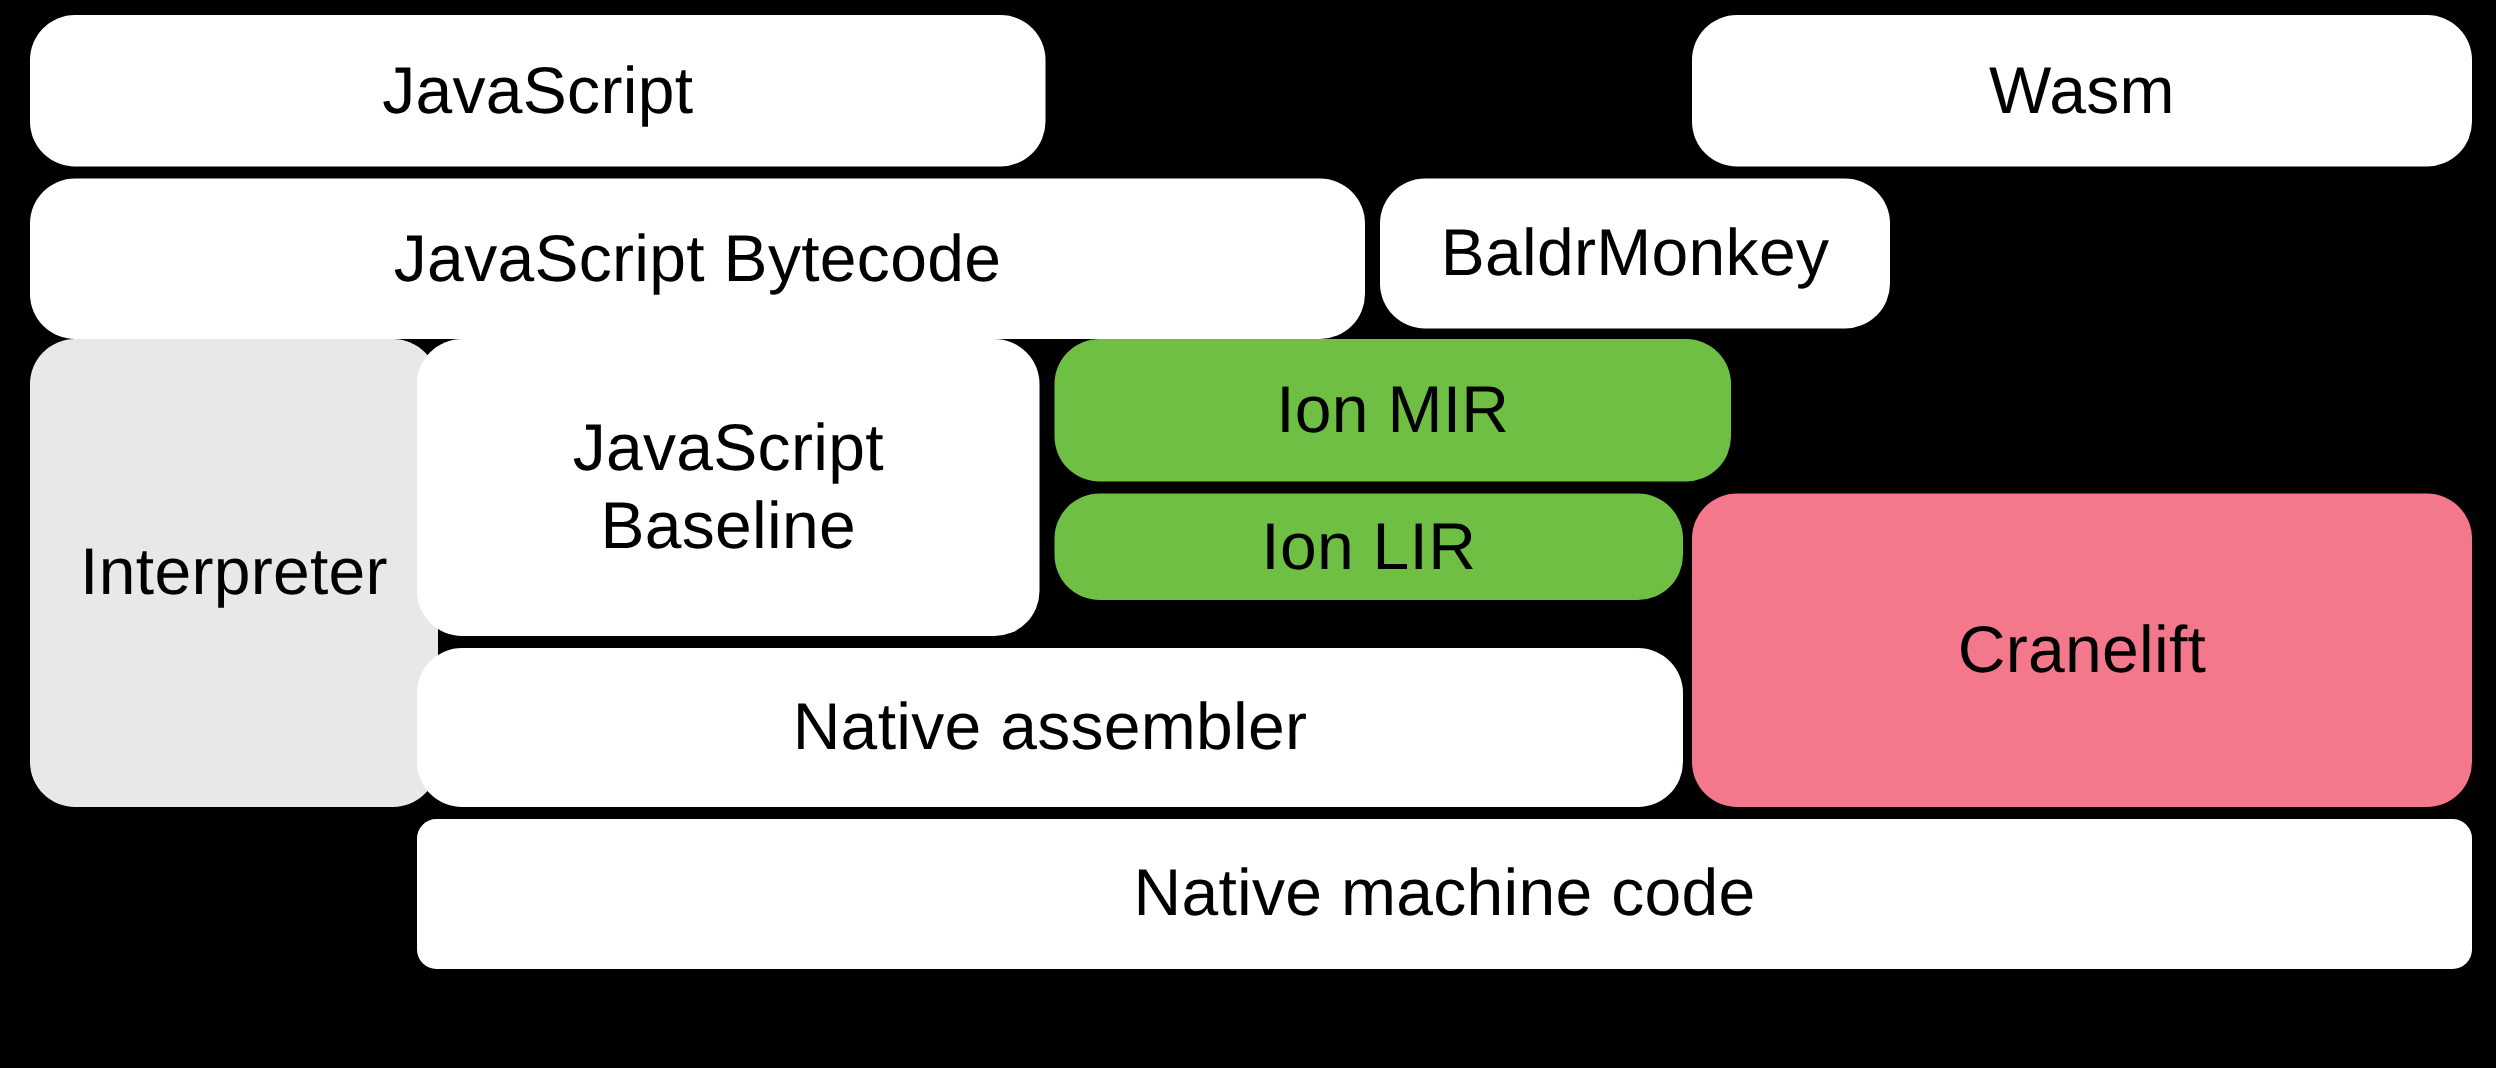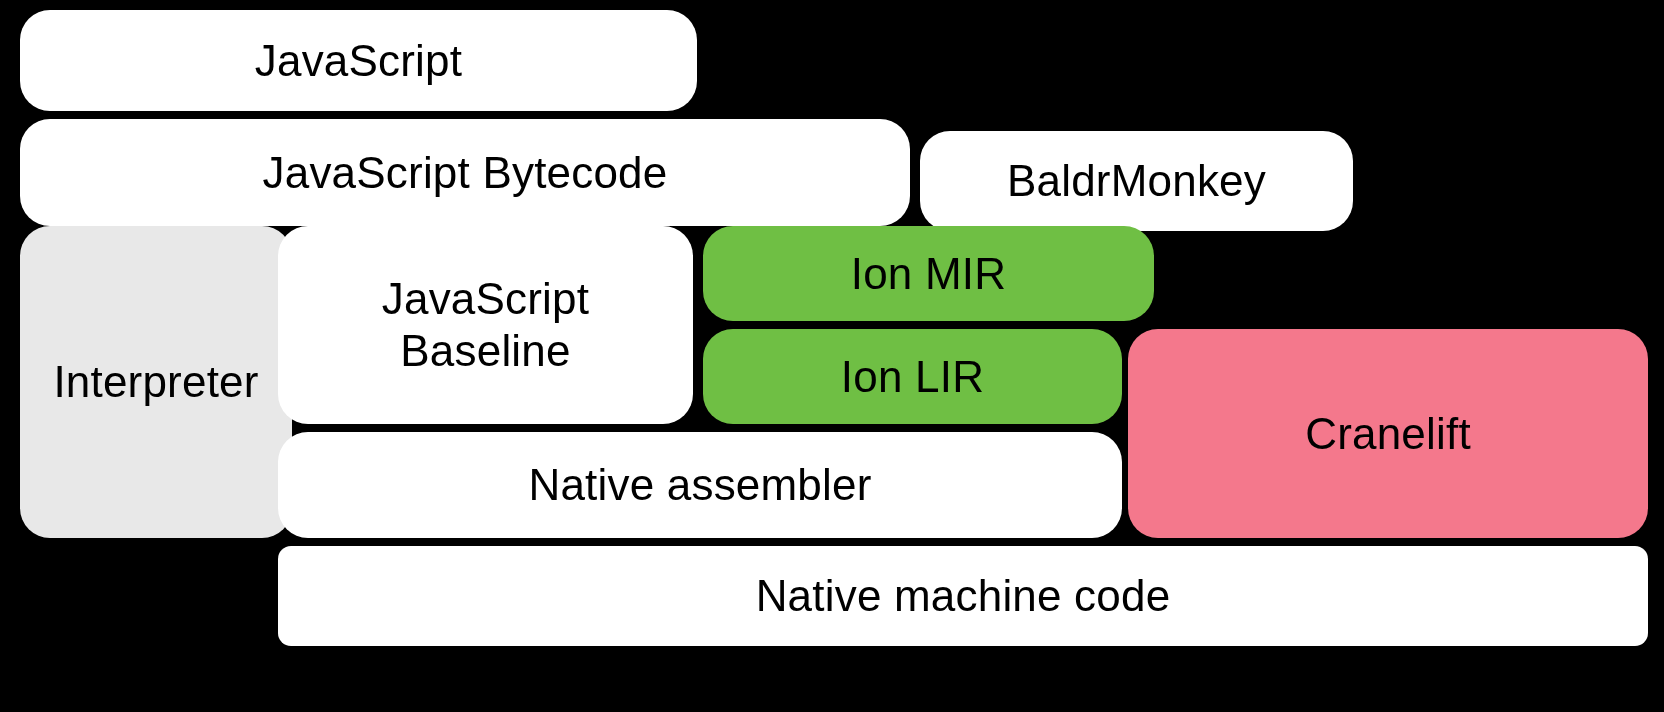--- a/index.html
+++ b/index.html
@@ -37,23 +37,24 @@
   .node.white  { background: #ffffff; }
   .node.grey   { background: #e8e8e8; }
   .node.green  { background: #6fbf44; }
   .node.pink   { background: #f4788c; }
 </style>
 </head>
 <body>
 
 <div id="diagram" style="background: rgb(0, 0, 0);">
     <div class="node white" style="left: 20px; top: 10px; width: 677px; height: 101px;">JavaScript</div>
+    <div class="node white" style="left: 1128px; top: 10px; width: 520px; height: 101px;">Wasm</div>
     <div class="node white" style="left: 20px; top: 119px; width: 890px; height: 107px;">JavaScript Bytecode</div>
-    <div class="node white" style="left: 920px; top: 119px; width: 433px; height: 100px; margin-top: 12px;">BaldrMonkey</div>
+    <div class="node white" style="left: 920px; top: 119px; width: 340px; height: 100px;">BaldrMonkey</div>
     <div class="node grey" style="left: 20px; top: 226px; width: 272px; height: 312px; text-align: center;">Interpreter</div>
     <div class="node white" style="left: 278px; top: 226px; width: 415px; height: 198px;">JavaScript
 Baseline</div>
     <div class="node green" style="left: 703px; top: 226px; width: 451px; height: 95px;">Ion MIR</div>
-    <div class="node green" style="left: 703px; top: 329px; width: 419px; height: 95px;">Ion LIR</div>
+    <div class="node green" style="left: 703px; top: 329px; width: 419px; height: 71px;">Ion LIR</div>
     <div class="node pink" style="left: 1128px; top: 329px; width: 520px; height: 209px;">Cranelift</div>
     <div class="node white" style="left: 278px; top: 432px; width: 844px; height: 106px;">Native assembler</div>
     <div class="node white" style="left: 278px; top: 546px; width: 1370px; height: 100px; border-radius: 13px;">Native machine code</div>
   </div>
 
 </body></html>

